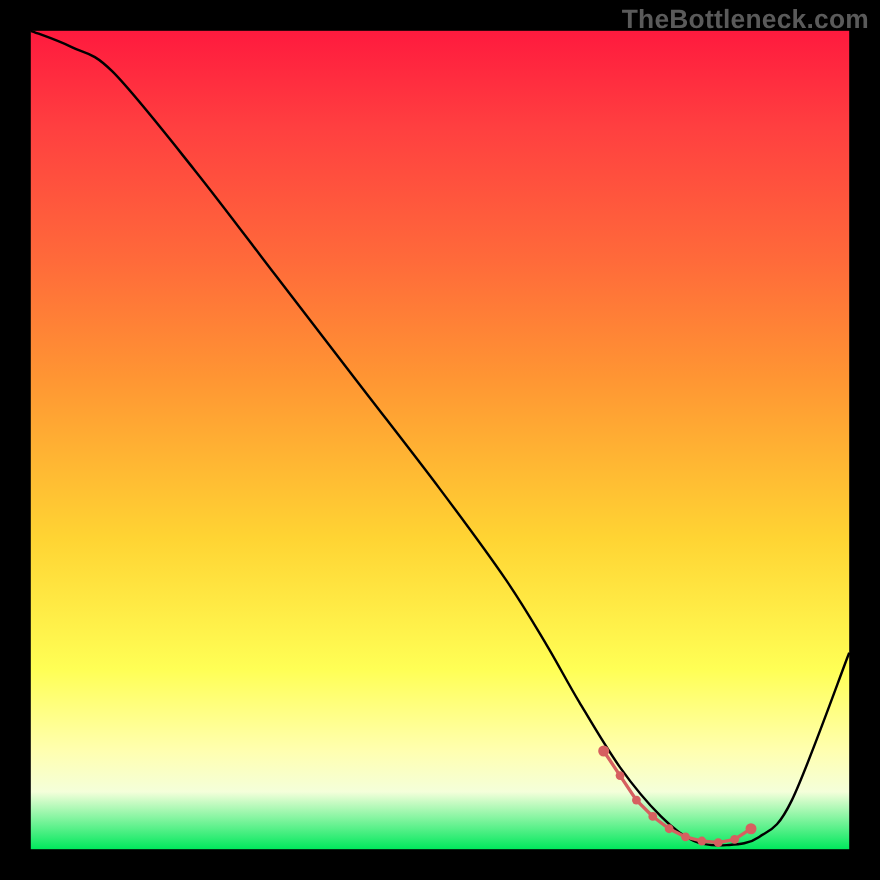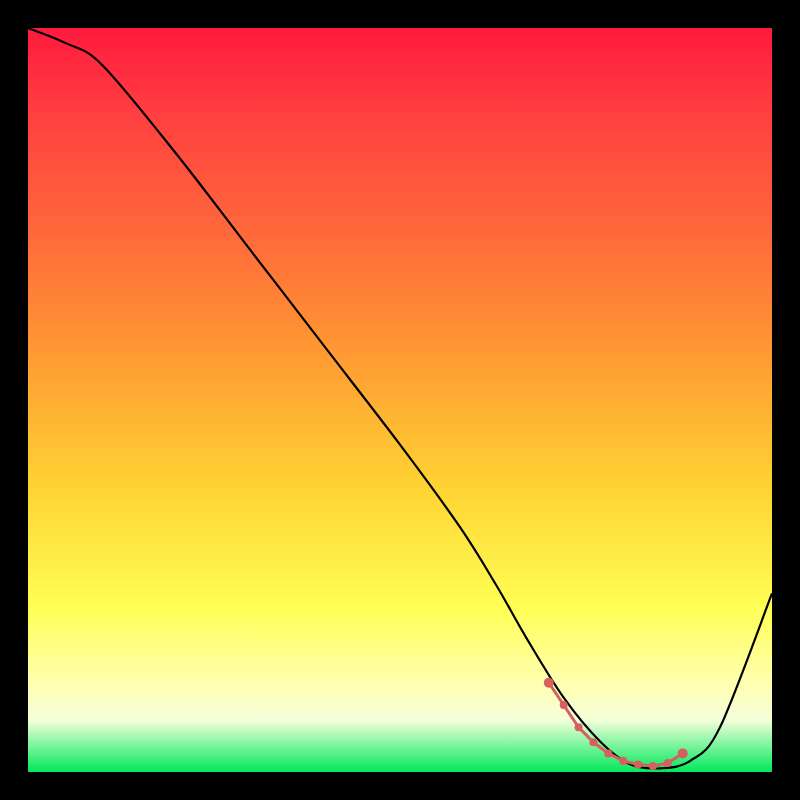--- a/index.html
+++ b/index.html
@@ -66,20 +66,21 @@
     stroke-linecap: round;
   }
   .marker-dot {
     fill: #d66060;
   }
 </style>
 </head>
 <body>
 
 <div class="frame">
+  <div class="watermark">TheBottleneck.com</div>
 
   <div class="plot">
     <svg class="curve" viewBox="0 0 744 744" preserveAspectRatio="none">
       <path id="bench-path" class="bench-curve" d="M 0 0 C 6.2 2.479999999999999, 24.800000000000004 8.679999999999989, 37.2 14.879999999999995 C 49.6 21.080000000000002, 55.800000000000004 18.60000000000004, 74.4 37.200000000000045 C 93 55.800000000000054, 124.00000000000001 95.48000000000002, 148.8 126.48000000000002 C 173.60000000000002 157.48000000000002, 198.39999999999998 190.96000000000004, 223.2 223.20000000000005 C 248 255.44000000000005, 272.8 287.68, 297.6 319.92 C 322.40000000000003 352.16, 349.68 386.88, 372 416.64 C 394.32 446.4, 415.4 474.92, 431.52 498.48 C 447.64 522.04, 457.56 539.4, 468.72 558 C 479.88000000000005 576.6, 487.32000000000005 591.48, 498.48 610.08 C 509.64 628.6800000000001, 523.28 652.24, 535.68 669.6 C 548.0799999999999 686.96, 561.72 703.08, 572.88 714.24 C 584.04 725.4, 592.72 732.2199999999999, 602.64 736.56 C 612.56 740.9, 622.48 740.9, 632.4 740.28 C 642.3199999999999 739.66, 652.24 739.6600000000001, 662.16 732.84 C 672.0799999999999 726.02, 678.2800000000001 727.26, 691.9200000000001 699.36 C 705.5600000000001 671.46, 735.32 587.76, 744 565.44"></path>
       <g id="markers">
           <path d="M 520.8 654.72 L 535.68 677.04 L 550.56 699.36 L 565.44 714.24 L 580.32 725.4 L 595.2 732.84 L 610.0799999999999 736.56 L 624.9599999999999 738.048 L 639.84 735.072 L 654.72 725.4" class="marker-path"></path>
           <circle cx="520.8" cy="654.72" r="5" class="marker-dot"></circle>
           <circle cx="535.68" cy="677.04" r="4" class="marker-dot"></circle>
           <circle cx="550.56" cy="699.36" r="4" class="marker-dot"></circle>
           <circle cx="565.44" cy="714.24" r="4" class="marker-dot"></circle>

